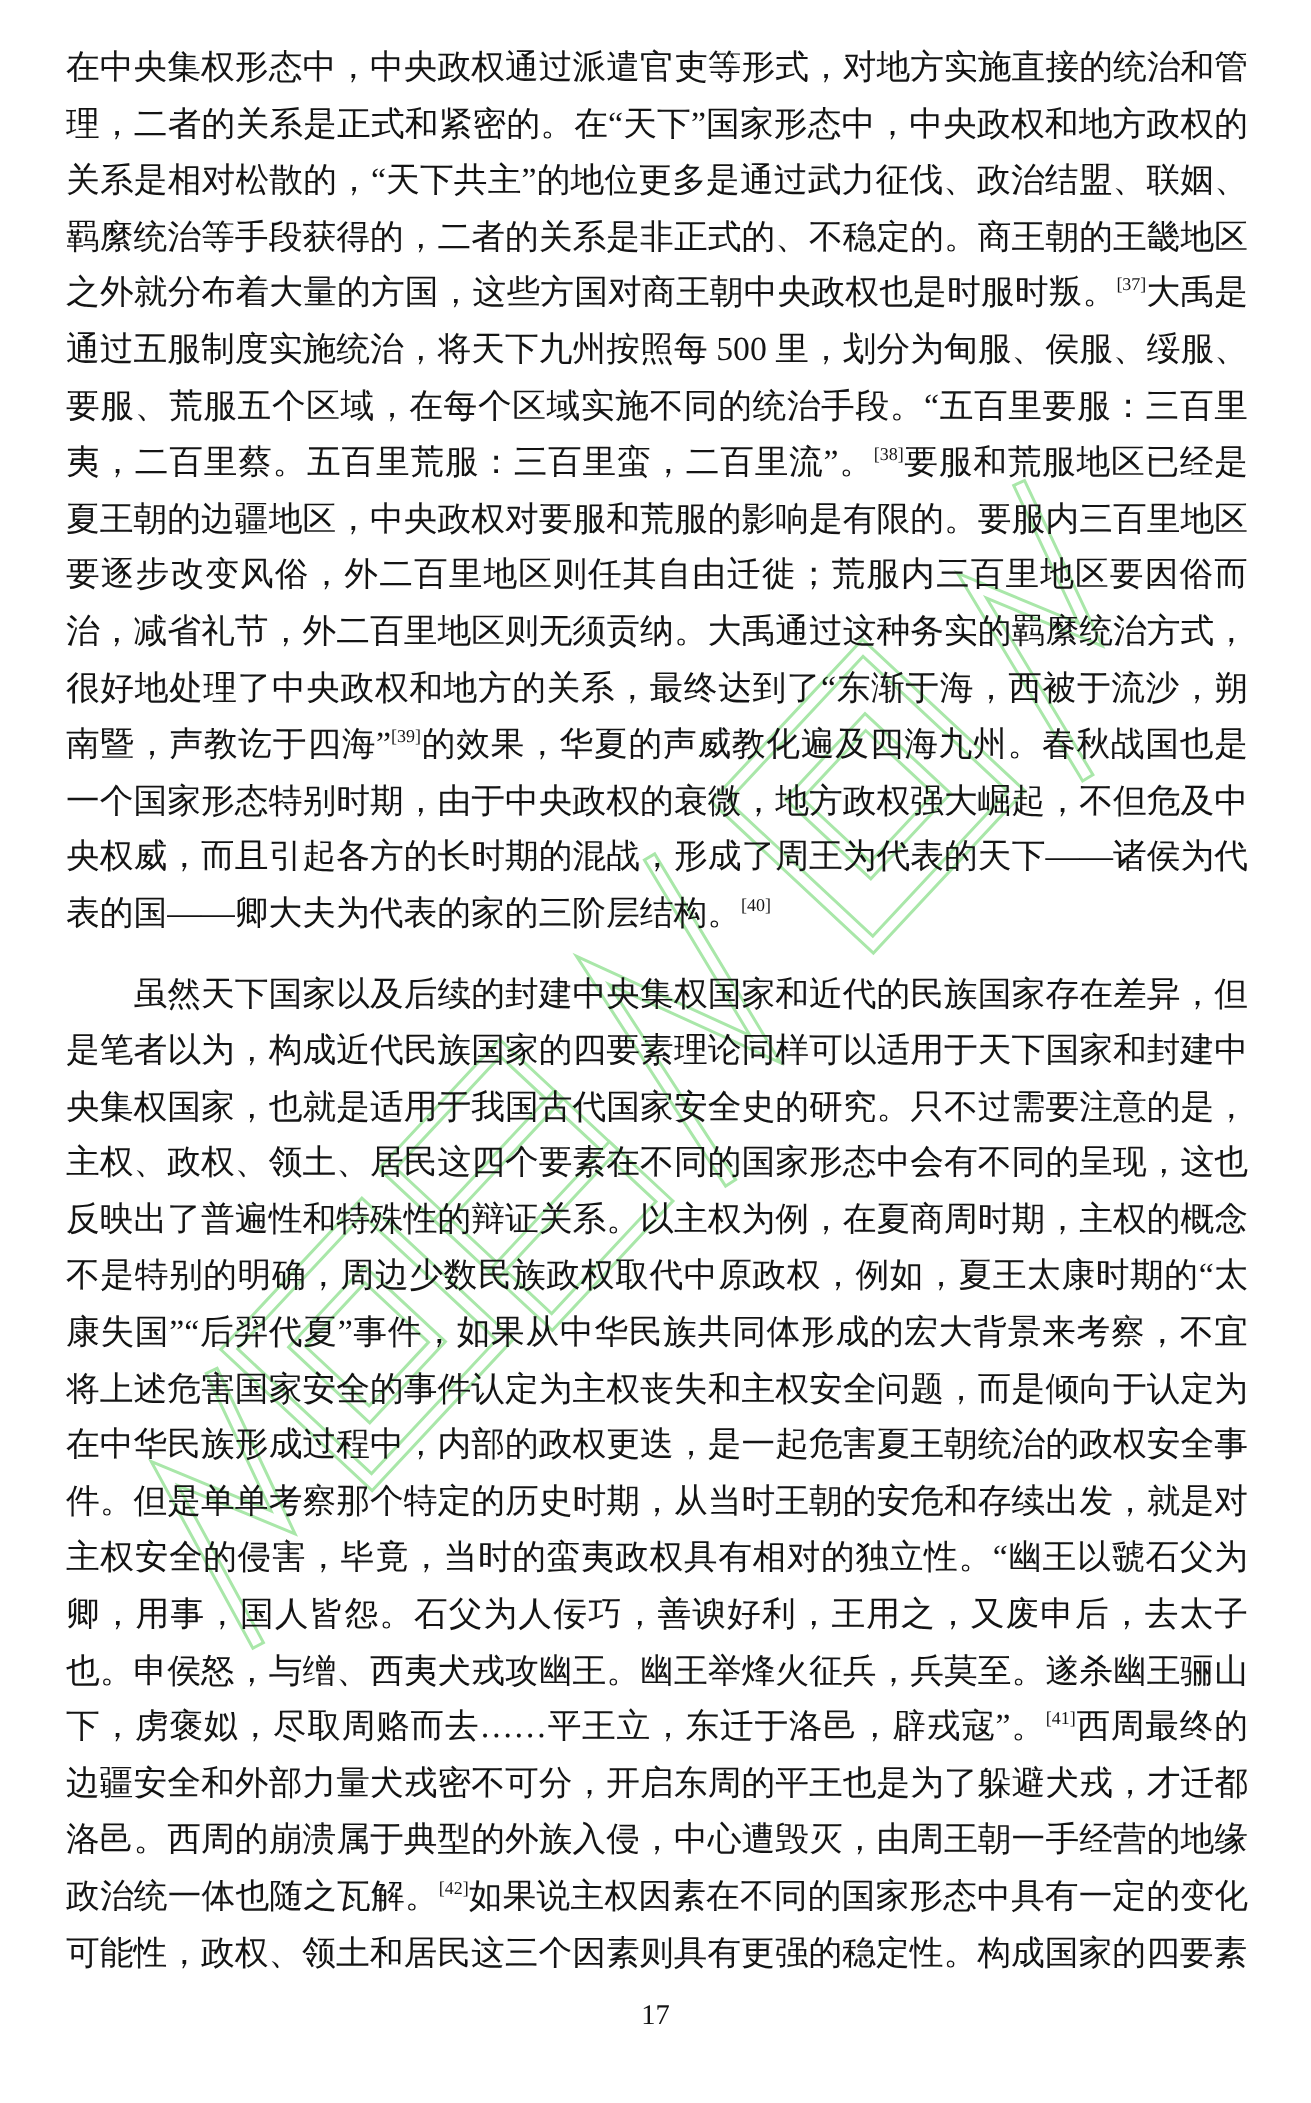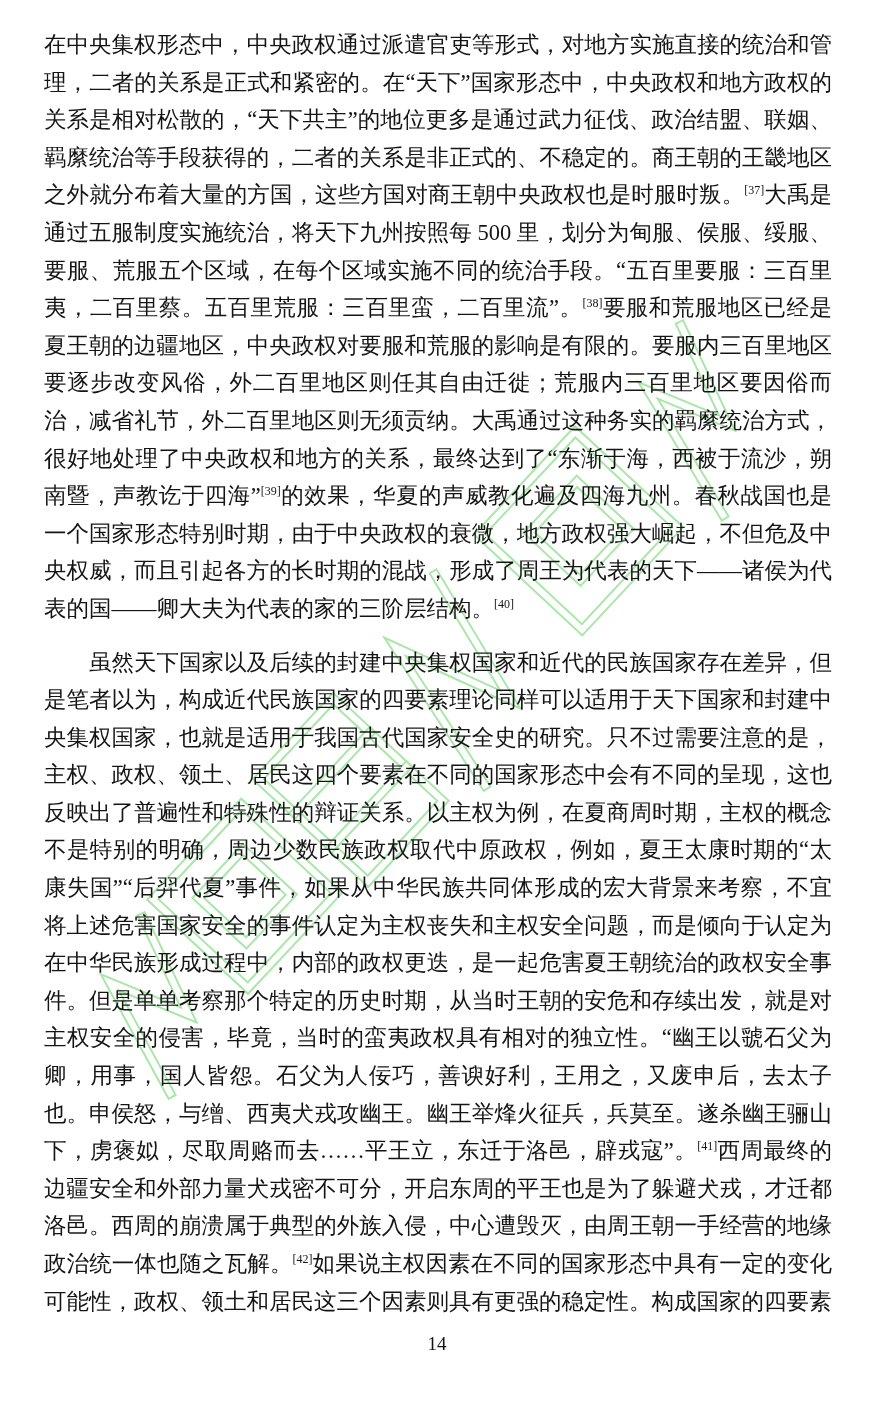--- a/index.html
+++ b/index.html
@@ -99,15 +99,15 @@
       <polyline class="wm-o" points="300,80 340,-60 370,20 410,-80"></polyline>
       <polyline class="wm-i" points="300,80 340,-60 370,20 410,-80"></polyline>
     </g>
   </svg>
 
   <div class="content" id="paragraphs">
       <p class="">在中央集权形态中，中央政权通过派遣官吏等形式，对地方实施直接的统治和管理，二者的关系是正式和紧密的。在“天下”国家形态中，中央政权和地方政权的关系是相对松散的，“天下共主”的地位更多是通过武力征伐、政治结盟、联姻、羁縻统治等手段获得的，二者的关系是非正式的、不稳定的。商王朝的王畿地区之外就分布着大量的方国，这些方国对商王朝中央政权也是时服时叛。<sup>[37]</sup>大禹是通过五服制度实施统治，将天下九州按照每 500 里，划分为甸服、侯服、绥服、要服、荒服五个区域，在每个区域实施不同的统治手段。“五百里要服：三百里夷，二百里蔡。五百里荒服：三百里蛮，二百里流”。<sup>[38]</sup>要服和荒服地区已经是夏王朝的边疆地区，中央政权对要服和荒服的影响是有限的。要服内三百里地区要逐步改变风俗，外二百里地区则任其自由迁徙；荒服内三百里地区要因俗而治，减省礼节，外二百里地区则无须贡纳。大禹通过这种务实的羁縻统治方式，很好地处理了中央政权和地方的关系，最终达到了“东渐于海，西被于流沙，朔南暨，声教讫于四海”<sup>[39]</sup>的效果，华夏的声威教化遍及四海九州。春秋战国也是一个国家形态特别时期，由于中央政权的衰微，地方政权强大崛起，不但危及中央权威，而且引起各方的长时期的混战，形成了周王为代表的天下——诸侯为代表的国——卿大夫为代表的家的三阶层结构。<sup>[40]</sup></p>
       <p class="indent">虽然天下国家以及后续的封建中央集权国家和近代的民族国家存在差异，但是笔者以为，构成近代民族国家的四要素理论同样可以适用于天下国家和封建中央集权国家，也就是适用于我国古代国家安全史的研究。只不过需要注意的是，主权、政权、领土、居民这四个要素在不同的国家形态中会有不同的呈现，这也反映出了普遍性和特殊性的辩证关系。以主权为例，在夏商周时期，主权的概念不是特别的明确，周边少数民族政权取代中原政权，例如，夏王太康时期的“太康失国”“后羿代夏”事件，如果从中华民族共同体形成的宏大背景来考察，不宜将上述危害国家安全的事件认定为主权丧失和主权安全问题，而是倾向于认定为在中华民族形成过程中，内部的政权更迭，是一起危害夏王朝统治的政权安全事件。但是单单考察那个特定的历史时期，从当时王朝的安危和存续出发，就是对主权安全的侵害，毕竟，当时的蛮夷政权具有相对的独立性。“幽王以虢石父为卿，用事，国人皆怨。石父为人佞巧，善谀好利，王用之，又废申后，去太子也。申侯怒，与缯、西夷犬戎攻幽王。幽王举烽火征兵，兵莫至。遂杀幽王骊山下，虏褒姒，尽取周赂而去……平王立，东迁于洛邑，辟戎寇”。<sup>[41]</sup>西周最终的边疆安全和外部力量犬戎密不可分，开启东周的平王也是为了躲避犬戎，才迁都洛邑。西周的崩溃属于典型的外族入侵，中心遭毁灭，由周王朝一手经营的地缘政治统一体也随之瓦解。<sup>[42]</sup>如果说主权因素在不同的国家形态中具有一定的变化可能性，政权、领土和居民这三个因素则具有更强的稳定性。构成国家的四要素</p>
     </div>
 
-  <div class="page-number">14</div>
+  <div class="page-number">17</div>
 
 </div>
 
 </body></html>

